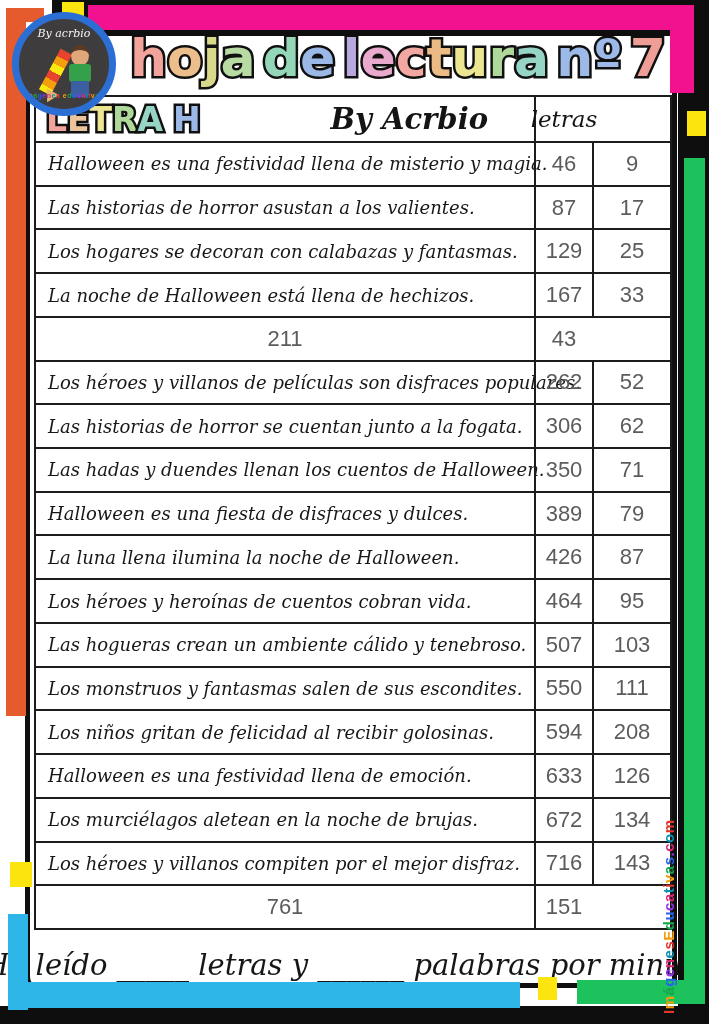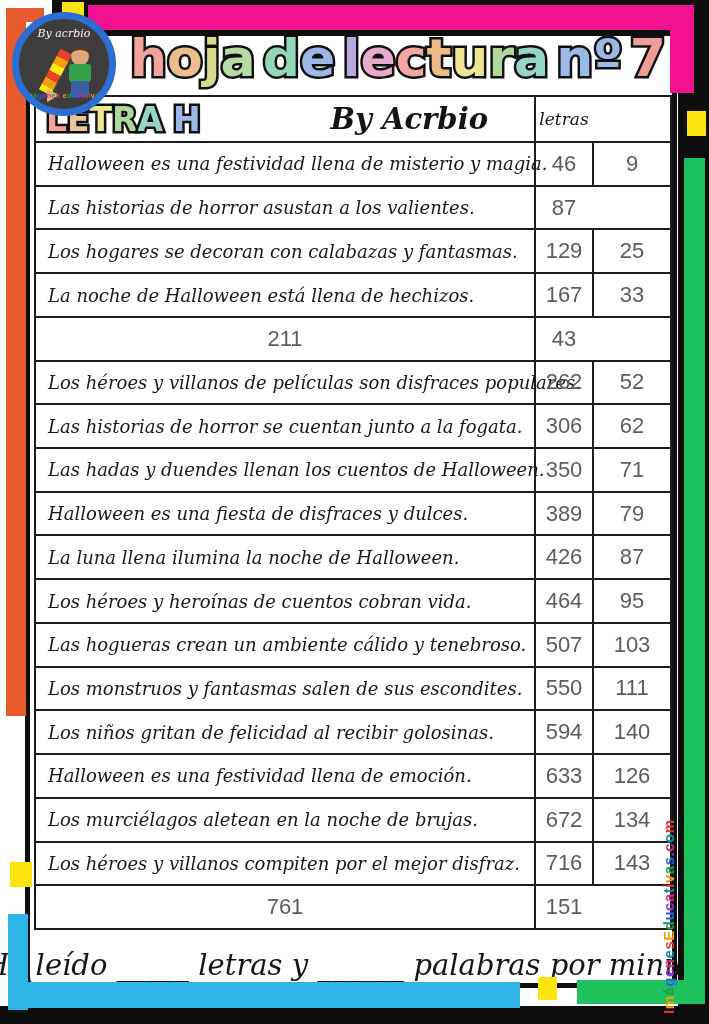--- a/index.html
+++ b/index.html
@@ -47,21 +47,21 @@
   .sentence-cell{padding-left:12px;padding-right:4px;}
   .num-cell{justify-content:center;}
   .sentence{font-family:"DejaVu Serif",serif;font-style:italic;font-size:18px;color:#181818;
             white-space:nowrap;}
   .num{font-family:"Liberation Sans",sans-serif;font-size:22px;color:#5c5c5c;}
   .head-main{justify-content:space-between;padding:0 46px 0 10px;}
   .letra-label .bubble-letter{font-size:33px;line-height:1;}
   .letra-label .title-space{width:10px;}
   .byline{font-family:"DejaVu Serif",serif;font-style:italic;font-weight:bold;
           font-size:29px;color:#141414;}
-  .col-head{font-family:"DejaVu Serif",serif;font-style:italic;font-size:17px;
+  .col-head{font-family:"DejaVu Serif",serif;font-style:italic;font-size:23px;
             color:#141414;justify-content:center;}
 
   
   .footer-line{position:absolute;left:20px;right:26px;top:908px;height:52px;
                display:flex;align-items:center;justify-content:center;
                font-family:"DejaVu Serif",serif;font-style:italic;font-size:29px;color:#161616;
                white-space:nowrap;}
 
   
   .watermark{position:absolute;left:660px;top:1014px;transform:rotate(-90deg);
@@ -137,20 +137,23 @@
             <span class="num">9</span>
           </div>
         </div>
         <div class="trow">
           <div class="cell sentence-cell">
             <span class="sentence">Las historias de horror asustan a los valientes.</span>
           </div>
           <div class="cell num-cell">
             <span class="num">87</span>
           </div>
+          <div class="cell num-cell">
+            <span class="num">17</span>
+          </div>
         </div>
         <div class="trow">
           <div class="cell sentence-cell">
             <span class="sentence">Los hogares se decoran con calabazas y fantasmas.</span>
           </div>
           <div class="cell num-cell">
             <span class="num">129</span>
           </div>
           <div class="cell num-cell">
             <span class="num">25</span>
@@ -264,21 +267,21 @@
           </div>
         </div>
         <div class="trow">
           <div class="cell sentence-cell">
             <span class="sentence">Los niños gritan de felicidad al recibir golosinas.</span>
           </div>
           <div class="cell num-cell">
             <span class="num">594</span>
           </div>
           <div class="cell num-cell">
-            <span class="num">140</span>
+            <span class="num">208</span>
           </div>
         </div>
         <div class="trow">
           <div class="cell sentence-cell">
             <span class="sentence">Halloween es una festividad llena de emoción.</span>
           </div>
           <div class="cell num-cell">
             <span class="num">633</span>
           </div>
           <div class="cell num-cell">

